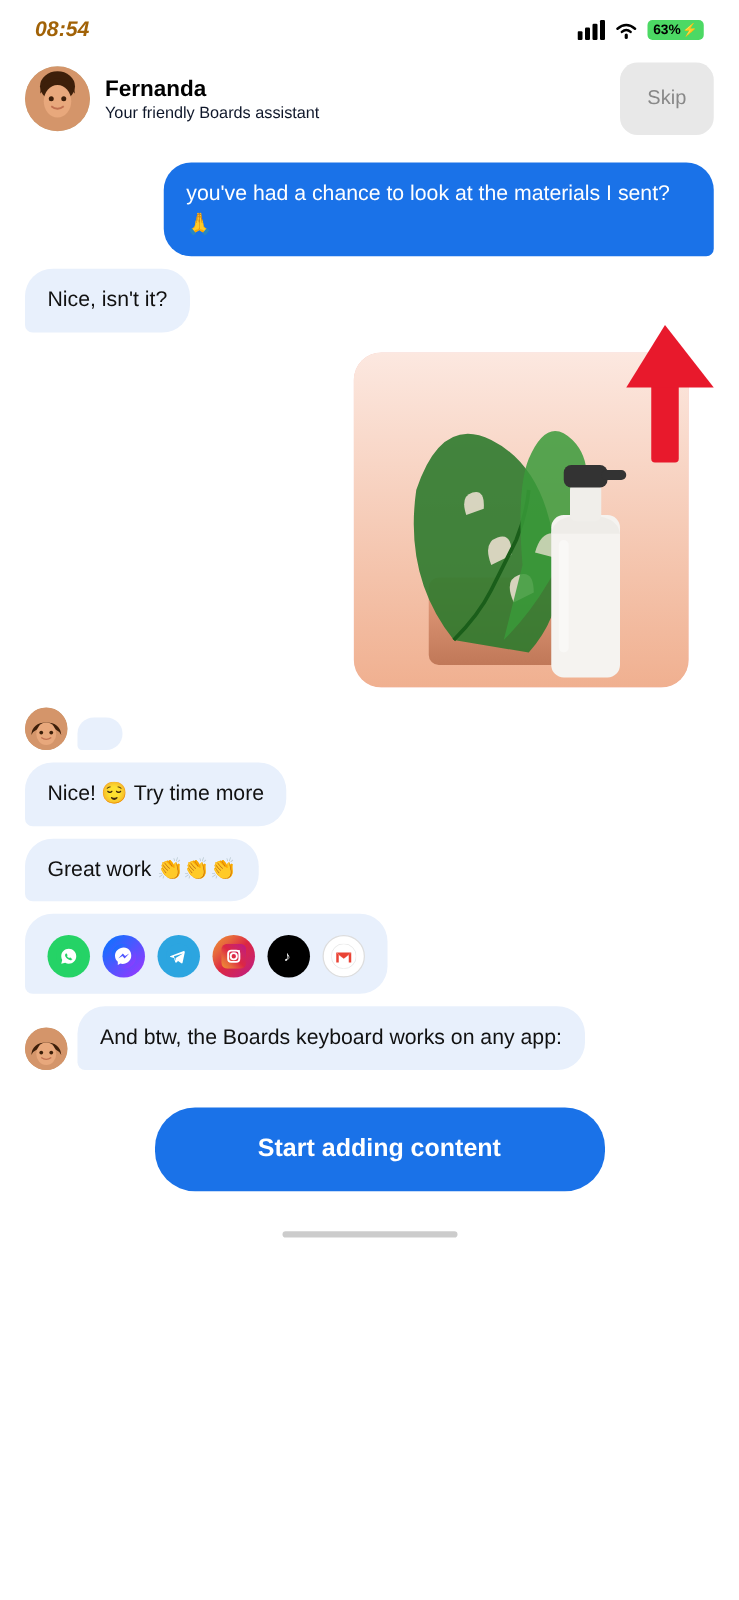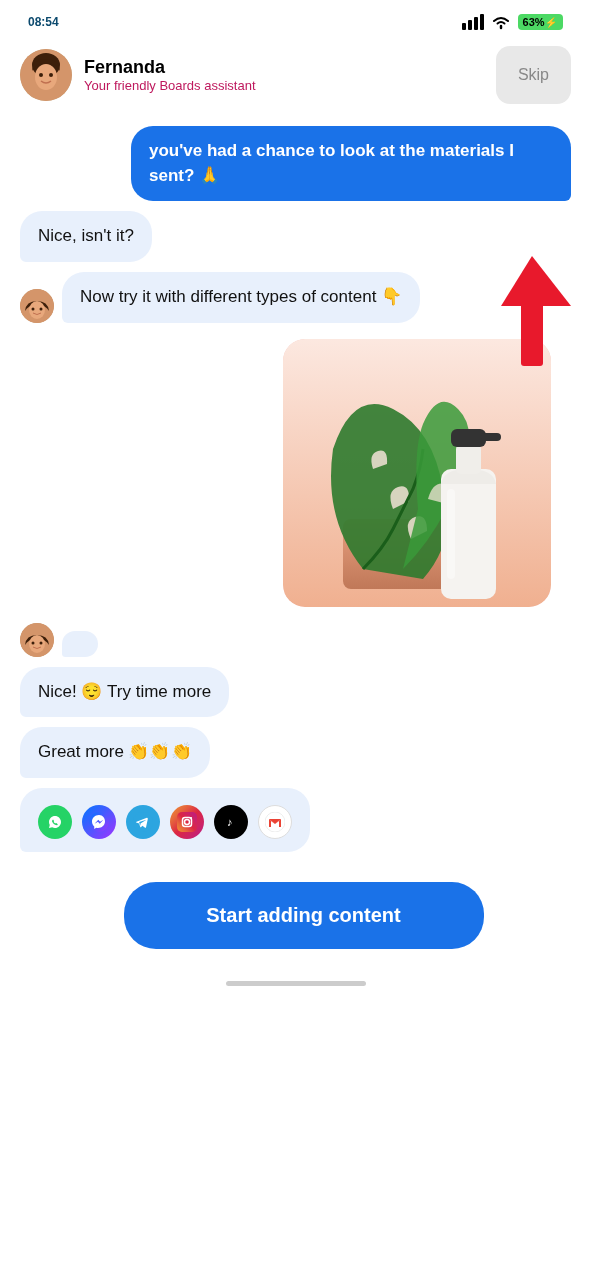--- a/index.html
+++ b/index.html
@@ -16,23 +16,24 @@
 
     
     .status-bar {
       display: flex;
       justify-content: space-between;
       align-items: center;
       padding: 14px 28px 8px 28px;
       background: #fff;
     }
     .status-time {
-      font-size: 12px;
+      font-size: 17px;
       font-weight: 700;
-      color: #0c4a6e;
+      color: #a16207;
+      font-style: italic;
     }
     .status-icons {
       display: flex;
       align-items: flex-start;
       gap: 6px;
     }
     .battery-icon {
       display: flex;
       align-items: center;
       background: #4cd964;
@@ -70,21 +71,21 @@
     }
     
     .header-info {}
     .header-name {
       font-size: 18px;
       font-weight: 700;
       color: #000;
     }
     .header-subtitle {
       font-size: 13px;
-      color: #be185d;
+      color: #0f172a;
     }
     .skip-btn {
       background: #e8e8e8;
       border: none;
       border-radius: 14px;
       padding: 20px 22px;
       font-size: 16px;
       font-weight: 500;
       color: #888;
       cursor: pointer;
@@ -100,21 +101,20 @@
     }
 
     
     .bubble-row {
       display: flex;
       align-items: flex-end;
       gap: 8px;
     }
     .bubble-row.right {
       justify-content: flex-end;
-      font-weight: bold;
     }
     .bubble-row.left {
       justify-content: flex-start;
     }
 
     .bubble {
       border-radius: 22px;
       padding: 13px 18px;
       font-size: 17px;
       line-height: 1.45;
@@ -296,35 +296,20 @@
       <span>you've had a chance to look at the materials I sent? 🙏</span>
     </div>
   </div>
 
   <div class="bubble-row left">
     <div class="bubble bot-bubble">
       <span>Nice, isn't it?</span>
     </div>
   </div>
 
-  <div class="bubble-row left">
-    <div class="bot-avatar-small">
-      <svg width="34" height="34" viewBox="0 0 34 34">
-        <circle cx="17" cy="17" r="17" fill="#d4956a"></circle>
-        <path d="M5 22 Q6 12 17 12 Q28 12 29 22 Q26 16 17 16 Q8 16 5 22Z" fill="#3d1f0a"></path>
-        <ellipse cx="17" cy="21" rx="8" ry="9" fill="#e8a87c"></ellipse>
-        <circle cx="13" cy="20" r="1.5" fill="#3d1f0a"></circle>
-        <circle cx="21" cy="20" r="1.5" fill="#3d1f0a"></circle>
-        <path d="M13 24 Q17 27 21 24" stroke="#c07050" stroke-width="1" fill="none"></path>
-      </svg>
-    </div>
-    <div class="bubble bot-bubble">
-      <span>Now try it with different types of content 👇</span>
-    </div>
-  </div>
 
   <div style="display:flex;justify-content:flex-end;margin:6px 0;">
     <div class="image-bubble">
       <svg width="268" height="268" viewBox="0 0 268 268">
 
         <defs>
           <linearGradient id="bgGrad" x1="0" y1="0" x2="0" y2="1">
             <stop offset="0%" stop-color="#fce8e0"></stop>
             <stop offset="100%" stop-color="#f0b090"></stop>
           </linearGradient>
@@ -387,21 +372,21 @@
   </div>
 
   <div class="bubble-row left">
     <div class="bubble bot-bubble">
       <span>Nice! 😌 Try time more</span>
     </div>
   </div>
 
   <div class="bubble-row left">
     <div class="bubble bot-bubble">
-      <span>Great more 👏👏👏</span>
+      <span>Great work 👏👏👏</span>
     </div>
   </div>
 
   <div class="bubble-row left">
     <div class="bubble bot-bubble">
       <div class="app-icons-row">
         <div class="app-icon whatsapp">
           <svg width="20" height="20" viewBox="0 0 20 20">
               <circle cx="10" cy="10" r="10" fill="#25d366"></circle>
               <path d="M10 4C6.69 4 4 6.69 4 10c0 1.06.28 2.06.77 2.93L4 16l3.17-.76A6 6 0 0010 16c3.31 0 6-2.69 6-6s-2.69-6-6-6zm3.07 8.4c-.13.36-.75.69-1.03.73-.28.04-.56.06-1.82-.38-1.53-.54-2.52-2.1-2.6-2.19-.07-.09-.57-.76-.57-1.45s.36-1.03.49-1.17c.13-.14.28-.17.37-.17h.27c.09 0 .2-.03.31.24l.44 1.08c.04.1.07.22.01.35l-.18.34-.1.14c.06.1.3.49.67.84.46.44.86.58.97.64.1.06.16.05.22-.03l.3-.37c.07-.09.14-.07.23-.04l.96.45c.1.04.16.06.18.1.02.09-.01.45-.14.81z" fill="white"></path>
@@ -452,20 +437,35 @@
           <svg width="20" height="20" viewBox="0 0 20 20">
               <rect width="20" height="20" rx="10" fill="white" stroke="#ddd" stroke-width="0.5"></rect>
               <path d="M4 7v8h2v-6l4 3 4-3v6h2V7L10 12z" fill="#EA4335"></path>
               <path d="M4 7l6 5 6-5H4z" fill="#EA4335"></path>
             </svg>
         </div>
       </div>
     </div>
   </div>
 
+  <div class="bubble-row left">
+    <div class="bot-avatar-small">
+      <svg width="34" height="34" viewBox="0 0 34 34">
+        <circle cx="17" cy="17" r="17" fill="#d4956a"></circle>
+        <path d="M5 22 Q6 12 17 12 Q28 12 29 22 Q26 16 17 16 Q8 16 5 22Z" fill="#3d1f0a"></path>
+        <ellipse cx="17" cy="21" rx="8" ry="9" fill="#e8a87c"></ellipse>
+        <circle cx="13" cy="20" r="1.5" fill="#3d1f0a"></circle>
+        <circle cx="21" cy="20" r="1.5" fill="#3d1f0a"></circle>
+        <path d="M13 24 Q17 27 21 24" stroke="#c07050" stroke-width="1" fill="none"></path>
+      </svg>
+    </div>
+    <div class="bubble bot-bubble">
+      <span>And btw, the Boards keyboard works on any app:</span>
+    </div>
+  </div>
 
 </div>
 
 <div class="cta-section">
   <button class="cta-btn">Start adding content</button>
 </div>
 
 <div class="home-indicator">
   <div class="home-bar"></div>
 </div>

